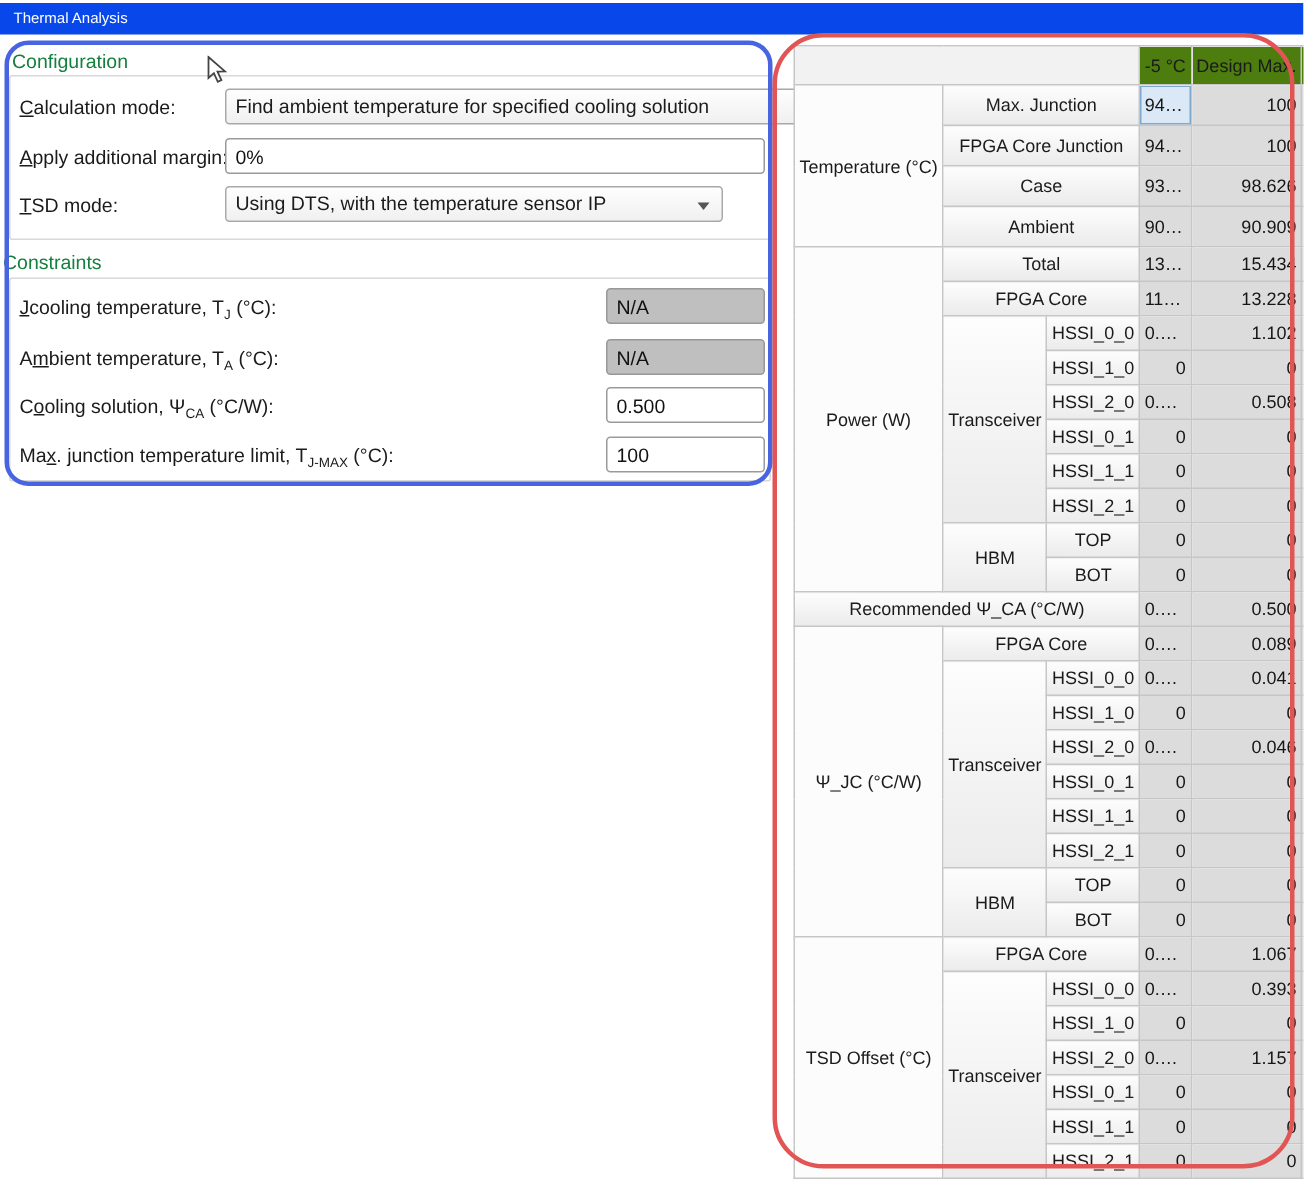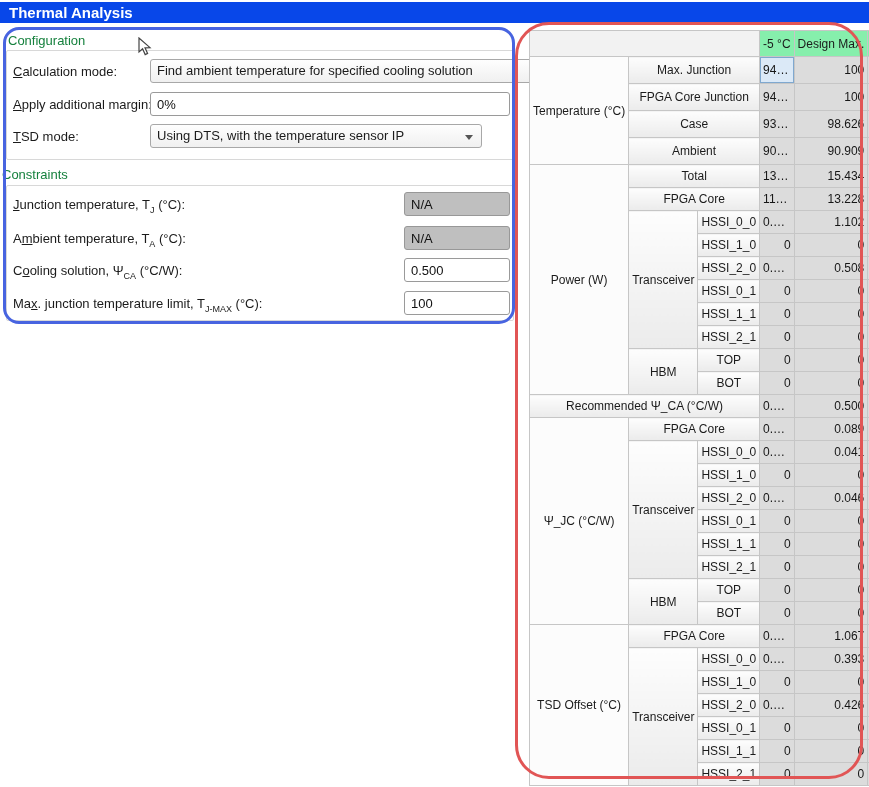--- a/index.html
+++ b/index.html
@@ -3,21 +3,21 @@
 <meta charset="utf-8">
 <style>
   html,body{margin:0;padding:0;}
   body{
     position:relative;width:869px;height:787px;overflow:hidden;
     background:#ffffff;font-family:"Liberation Sans",sans-serif;color:#1b1b1b;
   }
   
   .titlebar{
     position:absolute;left:0;top:2px;width:869px;height:21px;
-    background:#0847e9;color:#ffffff;font-size:15px;font-weight:bold;
+    background:#0847e9;color:#ffffff;font-size:10px;font-weight:normal;
     line-height:21px;padding-left:9px;box-sizing:border-box;
   }
   
   .anno{position:absolute;box-sizing:border-box;pointer-events:none;}
   .anno.blue{left:3px;top:27px;width:512px;height:297px;border:3px solid #4864e0;border-radius:16px;}
   .anno.red{left:515px;top:22px;width:348px;height:757px;border:3px solid #e15555;border-radius:34px;}
   
   .section-label{position:absolute;font-size:13px;color:#15803d;}
   .groupbox{position:absolute;border:1px solid #d8d8d8;border-radius:2px;box-sizing:border-box;background:transparent;}
   .flabel{position:absolute;font-size:13px;color:#1b1b1b;white-space:nowrap;}
@@ -45,21 +45,21 @@
   .table-wrap{position:absolute;left:529px;top:30px;}
   table.results{border-collapse:collapse;table-layout:fixed;font-size:12px;}
   table.results th,table.results td{
     box-sizing:border-box;overflow:hidden;white-space:nowrap;
     border:1px solid #c6c6c6;padding:0 3px;font-weight:normal;
   }
   thead tr{height:26px;}
   tbody tr{height:23px;}
   tbody tr:nth-child(-n+4){height:27px;}
   th.corner{background:#f2f2f2;}
-  th.colh{background:#86efac;color:#1b1b1b;padding-right:5px;}
+  th.colh{background:#4d7c0f;color:#1b1b1b;padding-right:5px;}
   td.g{background:#fcfcfc;text-align:center;white-space:normal;color:#1b1b1b;border-color:#c9c9c9;}
   td.s,td.l{
     background:linear-gradient(#fdfdfd,#ebebeb);
     text-align:center;color:#1b1b1b;border-color:#c3c3c3;
   }
   td.v{background:#dcdcdc;text-align:right;color:#161616;padding:0 4px;border-color:#c3c3c3;}
   td.v.t{text-align:left;}
   td.v.sel{background:#dbe9f7;box-shadow:inset 0 0 0 1px #7fa8cf;}
   
   .cursor{position:absolute;left:138px;top:37px;pointer-events:none;}
@@ -85,21 +85,21 @@
 
 <div class="flabel" style="left:13px;top:129px;"><span></span><span class="mn">T</span><span>SD mode:</span></div>
 <div class="combo" style="left:150px;top:124px;width:332px;">
   <span>Using DTS, with the temperature sensor IP</span>
   <span class="arrow"></span>
 </div>
 
 <div class="section-label" style="left:2px;top:167px;">Constraints</div>
 <div class="groupbox" style="left:6px;top:185px;width:508px;height:136px;"></div>
 
-<div class="flabel" style="left:13px;top:197px;"><span></span><span class="mn">J</span><span>unction temperature, T</span><sub>J</sub><span> (°C):</span></div>
+<div class="flabel" style="left:13px;top:197px;"><span></span><span class="mn">J</span><span>cooling temperature, T</span><sub>J</sub><span> (°C):</span></div>
 <input class="field" disabled="" style="left: 404px; top: 192px; width: 106px;" value="N/A">
 
 <div class="flabel" style="left:13px;top:231px;"><span>A</span><span class="mn">m</span><span>bient temperature, T</span><sub>A</sub><span> (°C):</span></div>
 <input class="field" disabled="" style="left: 404px; top: 226px; width: 106px;" value="N/A">
 
 <div class="flabel" style="left:13px;top:263px;"><span>C</span><span class="mn">o</span><span>oling solution, Ψ</span><sub>CA</sub><span> (°C/W):</span></div>
 <input class="field" style="left: 404px; top: 258px; width: 106px;" value="0.500">
 
 <div class="flabel" style="left:13px;top:296px;"><span>Ma</span><span class="mn">x</span><span>. junction temperature limit, T</span><sub>J-MAX</sub><span> (°C):</span></div>
 <input class="field" style="left: 404px; top: 291px; width: 106px;" value="100">
@@ -290,21 +290,21 @@
         </tr>
         <tr>
           <td class="l">HSSI_1_0</td>
           <td class="v">0</td>
           <td class="v">0</td>
           <td class="v">0</td>
         </tr>
         <tr>
           <td class="l">HSSI_2_0</td>
           <td class="v t">0.…</td>
-          <td class="v">0.426</td>
+          <td class="v">1.157</td>
           <td class="v t">0.…</td>
         </tr>
         <tr>
           <td class="l">HSSI_0_1</td>
           <td class="v">0</td>
           <td class="v">0</td>
           <td class="v">0</td>
         </tr>
         <tr>
           <td class="l">HSSI_1_1</td>

